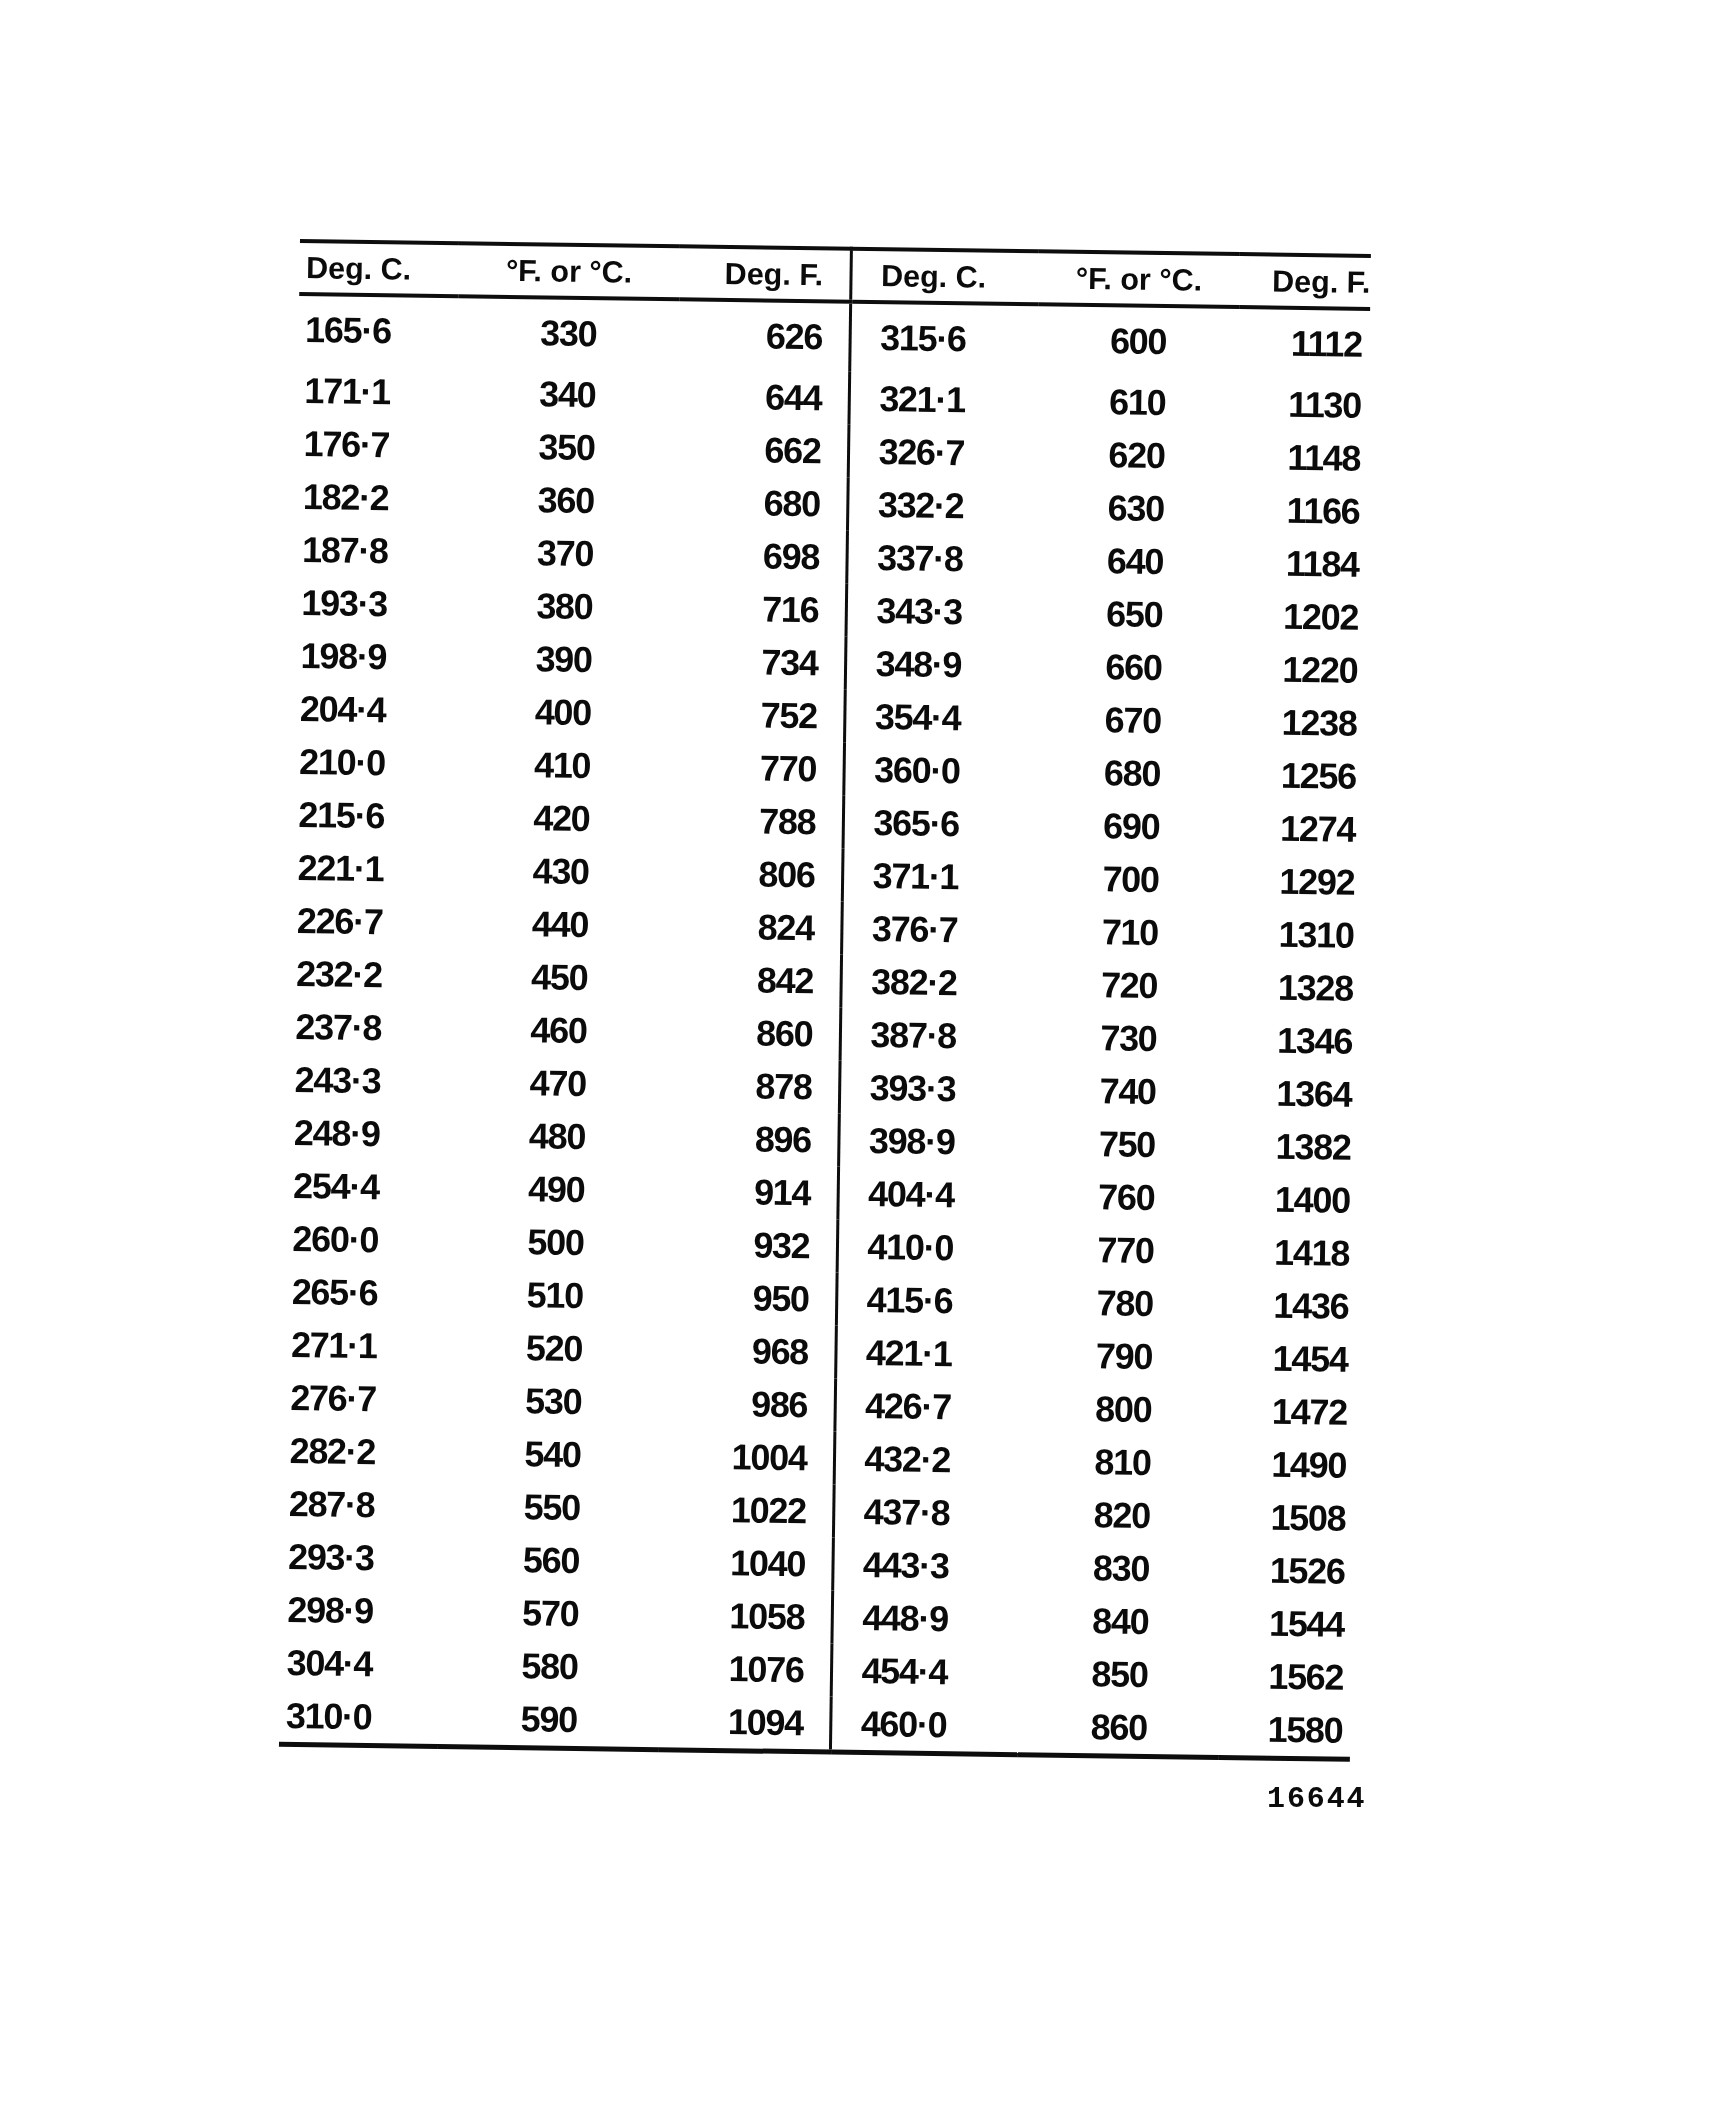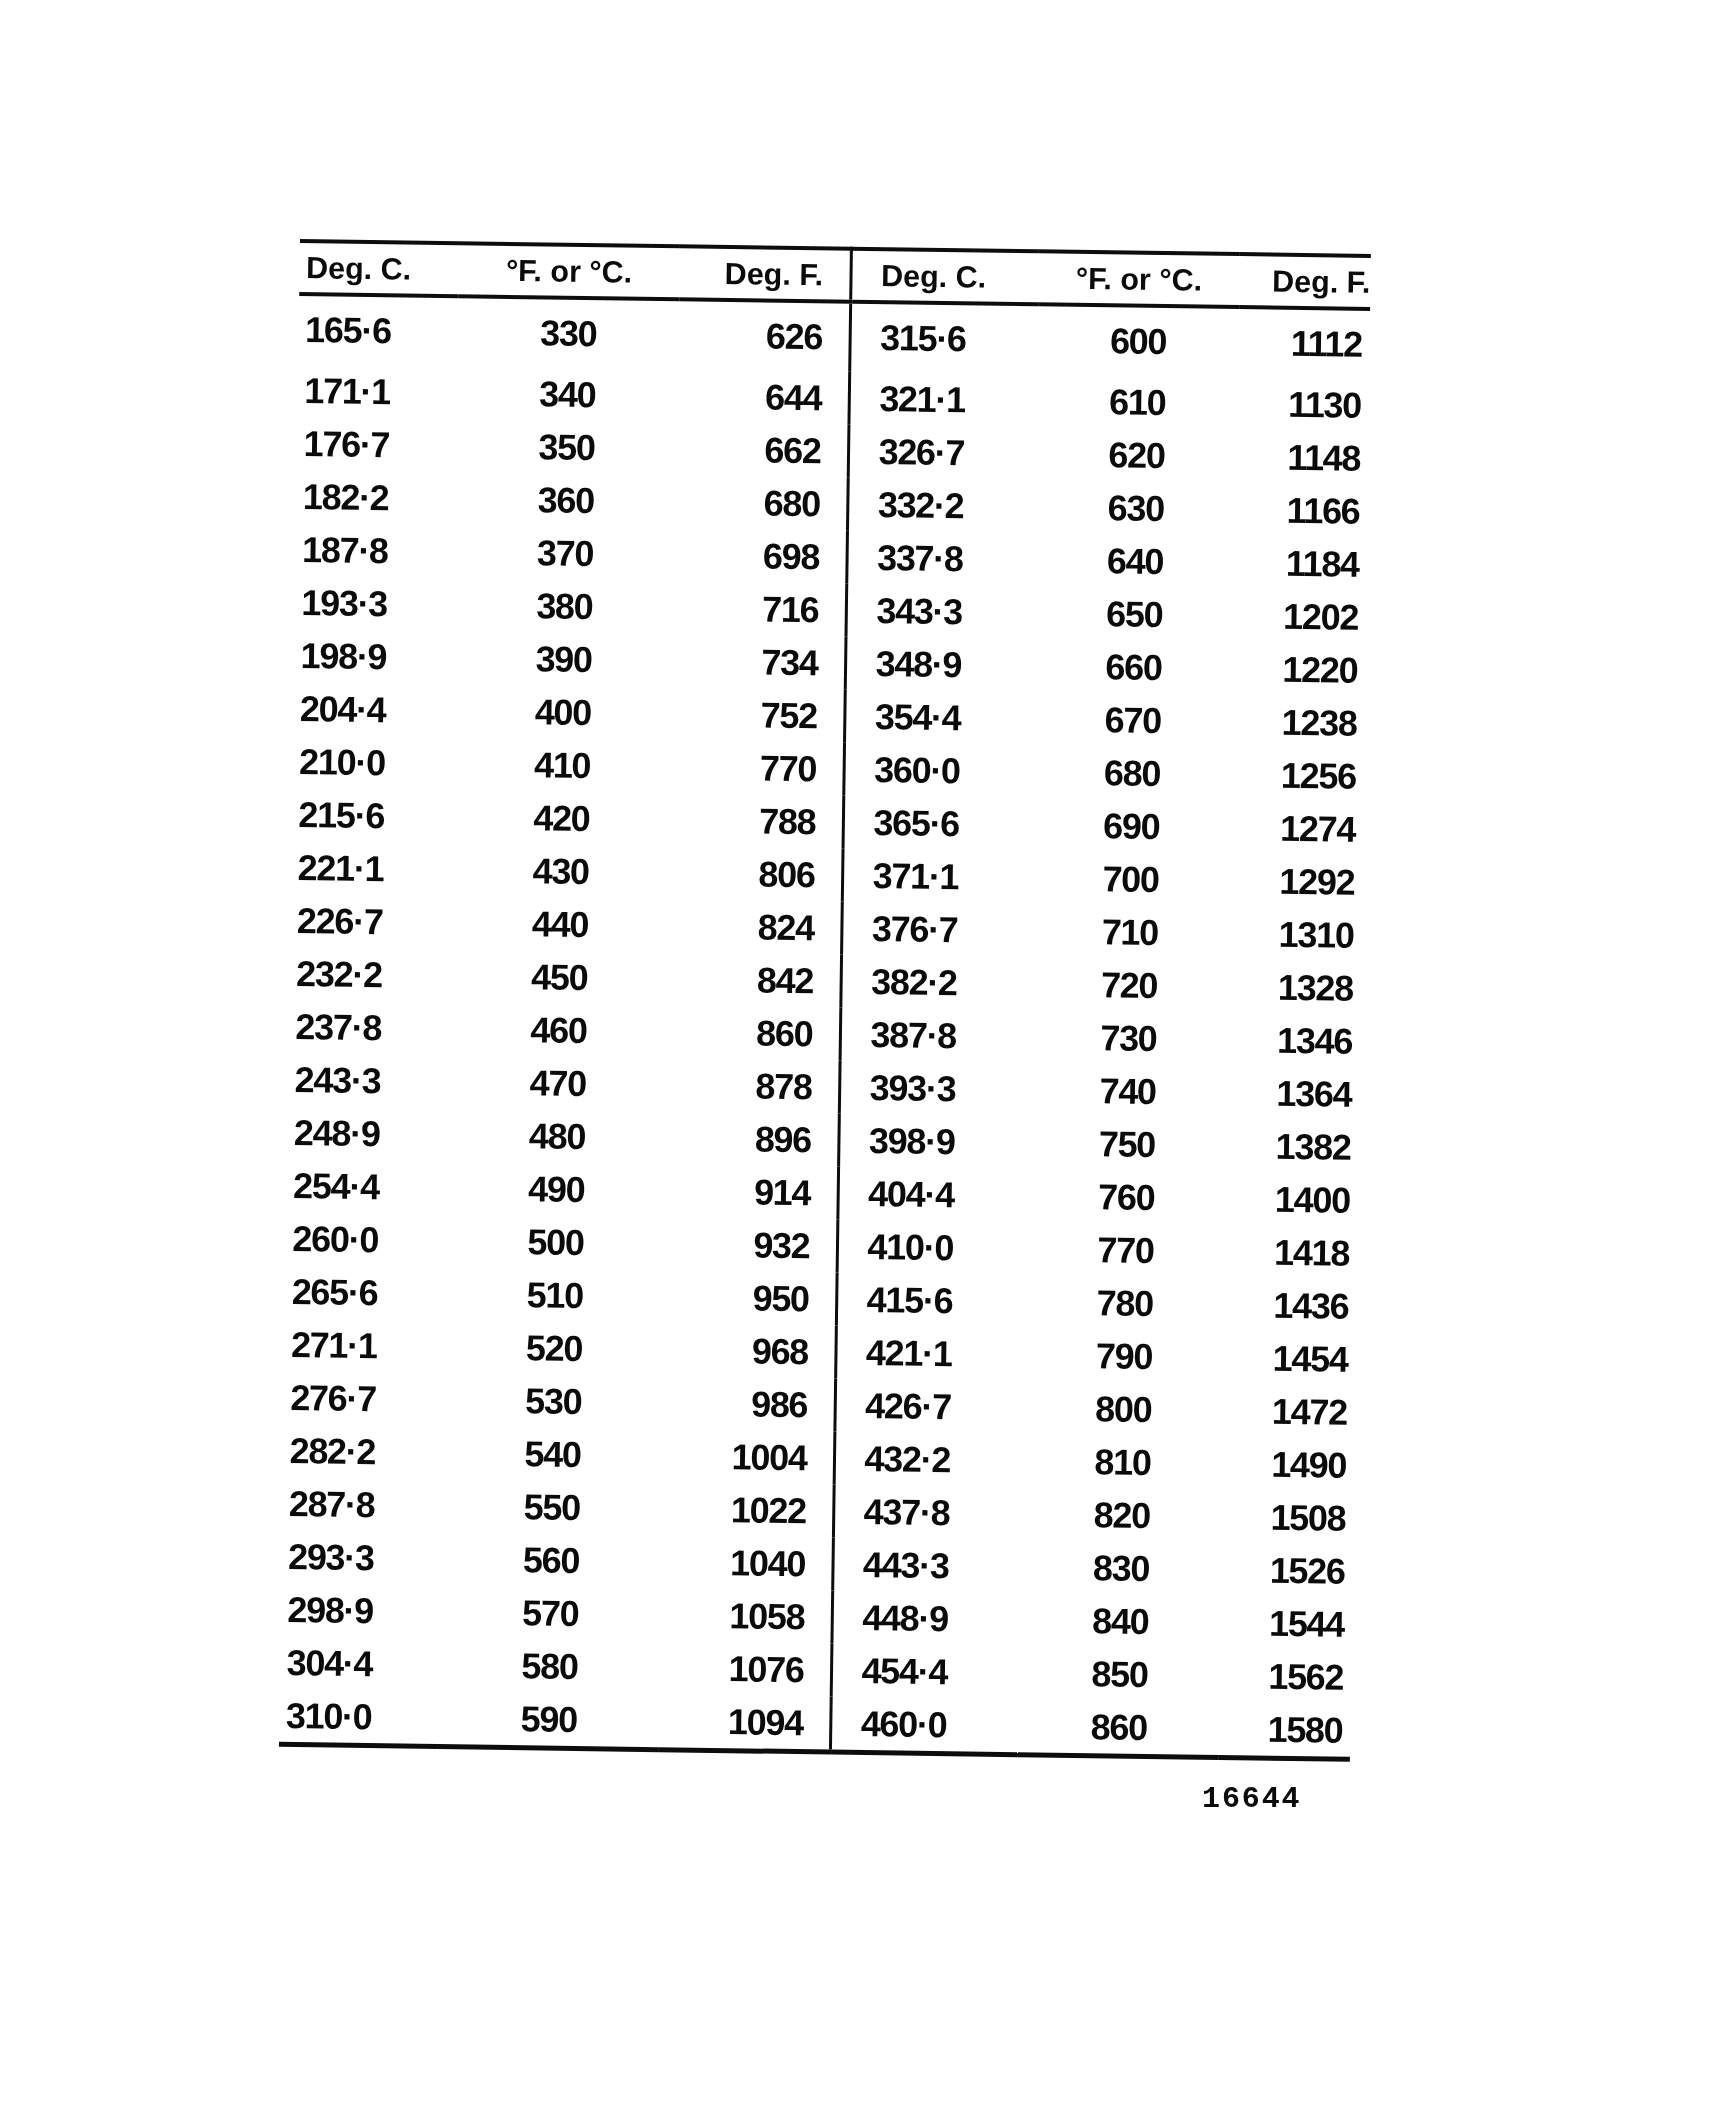--- a/index.html
+++ b/index.html
@@ -59,21 +59,21 @@
     padding-left: 29px;
     border-left: 3.2px solid #0d0d0d;  
   }
   table.conv th:nth-child(5), table.conv td:nth-child(5) { text-align: center; }
   table.conv th:nth-child(6) { text-align: right; padding-right: 0; }
   table.conv td:nth-child(6) { text-align: right; padding-right: 7.8px; }
 
   
   .plate {
     position: absolute;
-    left: 1202px;
+    left: 1267px;
     top: 1782px;
     font-family: "Liberation Mono", "DejaVu Sans Mono", monospace;
     font-size: 30px;
     font-weight: 700;
     letter-spacing: 1.9px;
     color: #0b0b0b;
   }
 </style>
 </head>
 <body>

